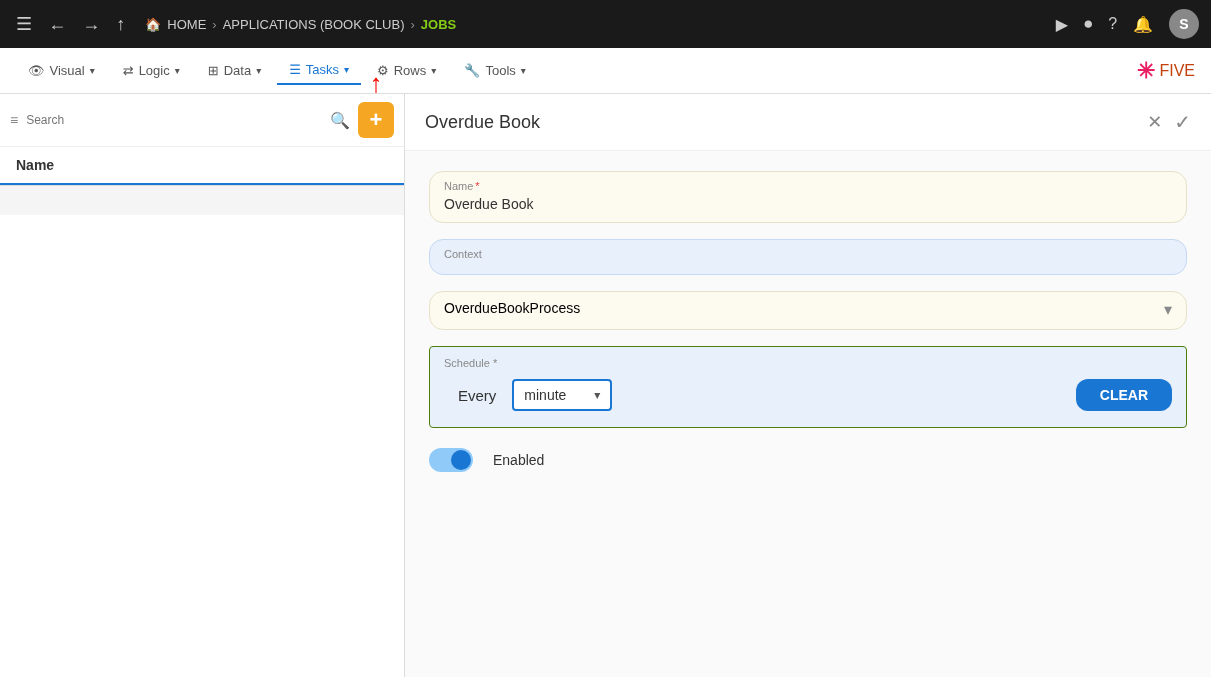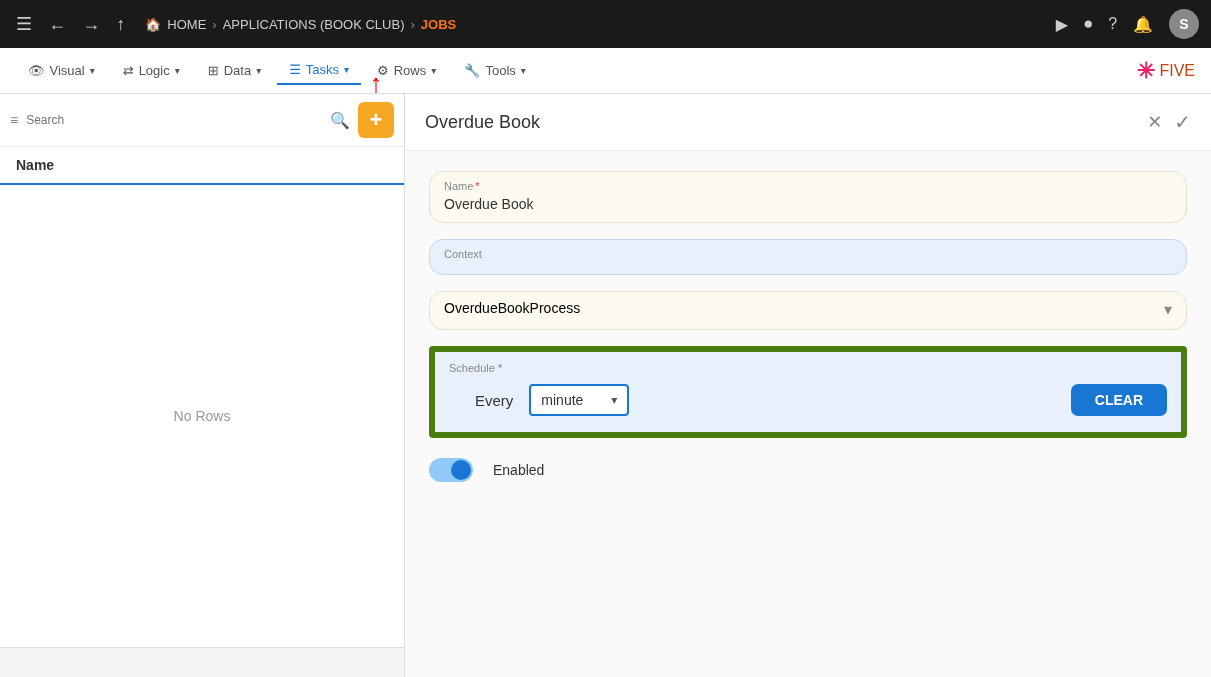--- a/index.html
+++ b/index.html
@@ -12,21 +12,21 @@
       display: flex;
       align-items: center;
       padding: 0 12px;
       gap: 8px;
       color: white;
     }
     .top-nav .nav-icon { color: #ccc; font-size: 18px; cursor: pointer; padding: 4px; }
     .top-nav .breadcrumb { display: flex; align-items: center; gap: 6px; flex: 1; margin-left: 8px; }
     .top-nav .breadcrumb span { color: #ccc; font-size: 13px; }
     .top-nav .breadcrumb .sep { color: #888; }
-    .top-nav .breadcrumb .active { color: #f97316; font-weight: bold; }
+    .top-nav .breadcrumb .active { color: #84cc16; font-weight: bold; }
     .top-nav .nav-right { display: flex; align-items: center; gap: 16px; }
     .top-nav .nav-right .icon-btn { color: #ccc; font-size: 16px; cursor: pointer; }
     .top-nav .avatar { width: 30px; height: 30px; border-radius: 50%; background: #888; display: flex; align-items: center; justify-content: center; color: white; font-weight: bold; font-size: 14px; }
     .home-icon { color: white; }
 
     
     .secondary-nav {
       background: white;
       height: 46px;
       display: flex;
@@ -177,59 +177,59 @@
     .field-group .dropdown-field {
       display: flex;
       align-items: flex-start;
       justify-content: space-between;
     }
     .field-group .dropdown-field .caret { color: #888; font-size: 16px; }
 
     
     .schedule-section {
       background: #e8f0fb;
-      border: 6px solid #4d7c0f;
+      border: 1px solid #4d7c0f;
       border-radius: 4px;
       padding: 10px 14px 16px;
     }
     .schedule-section label {
       font-size: 11px;
       color: #888;
       display: block;
       margin-bottom: 10px;
     }
     .schedule-row {
       display: flex;
       align-items: center;
       gap: 16px;
     }
     .schedule-row .every-label {
       font-size: 15px;
       color: #333;
-      margin-left: 26px;
+      margin-left: 14px;
     }
     .minute-select {
       display: flex;
       align-items: center;
       gap: 6px;
       border: 2px solid #1976d2;
       border-radius: 4px;
       padding: 6px 10px;
       background: white;
       cursor: pointer;
       min-width: 100px;
       justify-content: space-between;
     }
     .minute-select span { font-size: 14px; color: #333; }
     .minute-select .caret { font-size: 12px; color: #555; }
     .clear-btn {
       background: #1976d2;
       color: white;
       border: none;
-      border-radius: 7px;
+      border-radius: 12px;
       padding: 8px 24px;
       font-size: 14px;
       font-weight: 600;
       cursor: pointer;
       margin-left: auto;
     }
 
     
     .toggle-row {
       display: flex;
@@ -342,21 +342,20 @@
       <span class="filter-icon">≡</span>
       <input type="text" placeholder="Search" style="">
       <span class="search-icon-btn">🔍</span>
       <div style="position:relative;">
         <button class="add-btn">+
           <span class="red-arrow" style="position:absolute; top:-34px; left:50%; transform:translateX(-50%); color:red; font-size:26px; pointer-events:none;">↑</span>
         </button>
       </div>
     </div>
     <div class="col-header">Name</div>
-    <div class="no-rows">No Rows</div>
     <div class="bottom-bar"></div>
   </div>
 
   <div class="right-panel">
     <div class="right-header">
       <h2>Overdue Book</h2>
       <div class="header-actions">
         <span class="icon-action">✕</span>
         <span class="check-icon">✓</span>
       </div>

